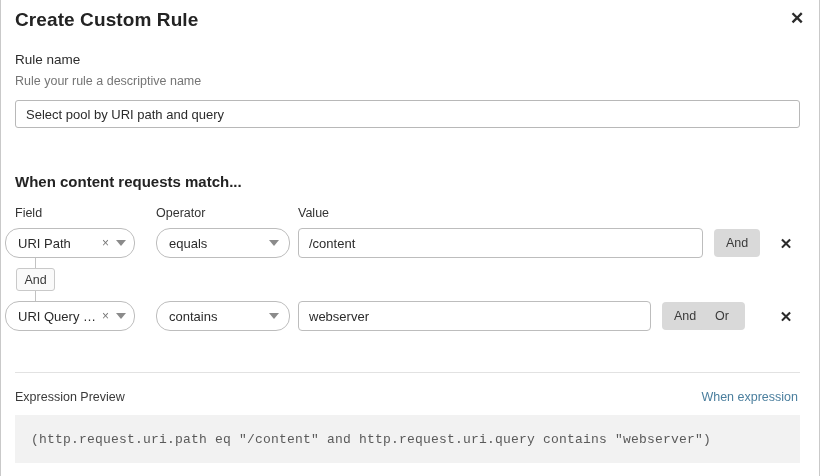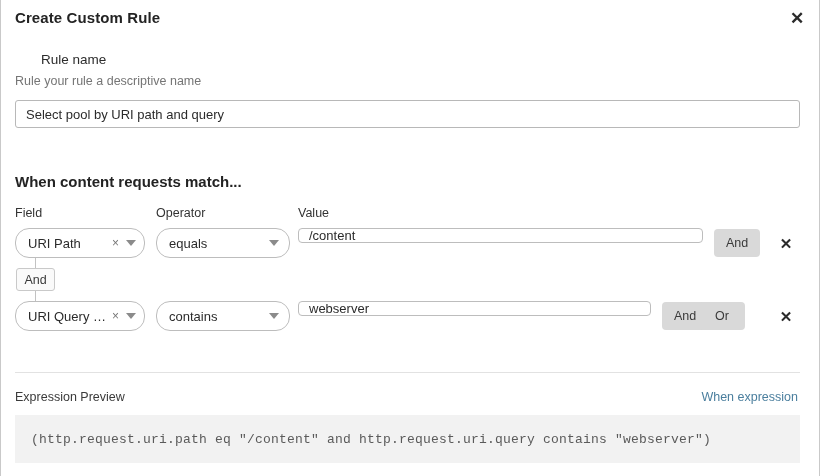--- a/index.html
+++ b/index.html
@@ -21,21 +21,21 @@
     border-top: none;
     border-bottom: none;
     overflow: hidden;
   }
 
   
   .modal-title {
     position: absolute;
     left: 14px;
     top: 9px;
-    font-size: 15px;
+    font-size: 19px;
     font-weight: bold;
     color: #232323;
     letter-spacing: .1px;
   }
   .close-btn {
     position: absolute;
     right: 10px;
     top: 6px;
     width: 24px;
     height: 24px;
@@ -51,21 +51,21 @@
     border: none;
     padding: 0;
   }
 
   
   .section-label {
     position: absolute;
     font-size: 13.5px;
     color: #2c2c2c;
   }
-  .rule-name-label { left: 14px; top: 52px; margin-left: 26px; }
+  .rule-name-label { left: 14px; top: 52px; }
   .rule-name-help {
     position: absolute;
     left: 14px;
     top: 74px;
     font-size: 12.5px;
     color: #757575;
   }
   .rule-name-input {
     position: absolute;
     left: 14px;
@@ -113,21 +113,21 @@
     position: absolute;
     box-sizing: border-box;
     height: 30px;
     border: 1px solid #bdbdbd;
     border-radius: 14px;
     background: #fff;
     display: flex;
     align-items: center;
     cursor: pointer;
   }
-  .select-field { left: 14px; width: 130px; padding: 0 6px 0 12px; }
+  .select-field { left: 4px; width: 130px; padding: 0 6px 0 12px; }
   .select-operator { left: 155px; width: 134px; padding: 0 8px 0 12px; gap: 36px; }
 
   .select-text {
     font-size: 13px;
     color: #2b2b2b;
     white-space: nowrap;
     overflow: hidden;
     text-overflow: ellipsis;
     flex: 1;
   }
@@ -144,21 +144,21 @@
     border-left: 5px solid transparent;
     border-right: 5px solid transparent;
     border-top: 6px solid #8b8b8b;
     flex: none;
     margin-right: 2px;
   }
 
   .value-input {
     position: absolute;
     left: 297px;
-    height: 15px;
+    height: 30px;
     box-sizing: border-box;
     border: 1px solid #bdbdbd;
     border-radius: 4px;
     background: #fff;
     font-family: "Liberation Sans", sans-serif;
     font-size: 13px;
     color: #2b2b2b;
     padding: 0 10px;
     outline: none;
   }

